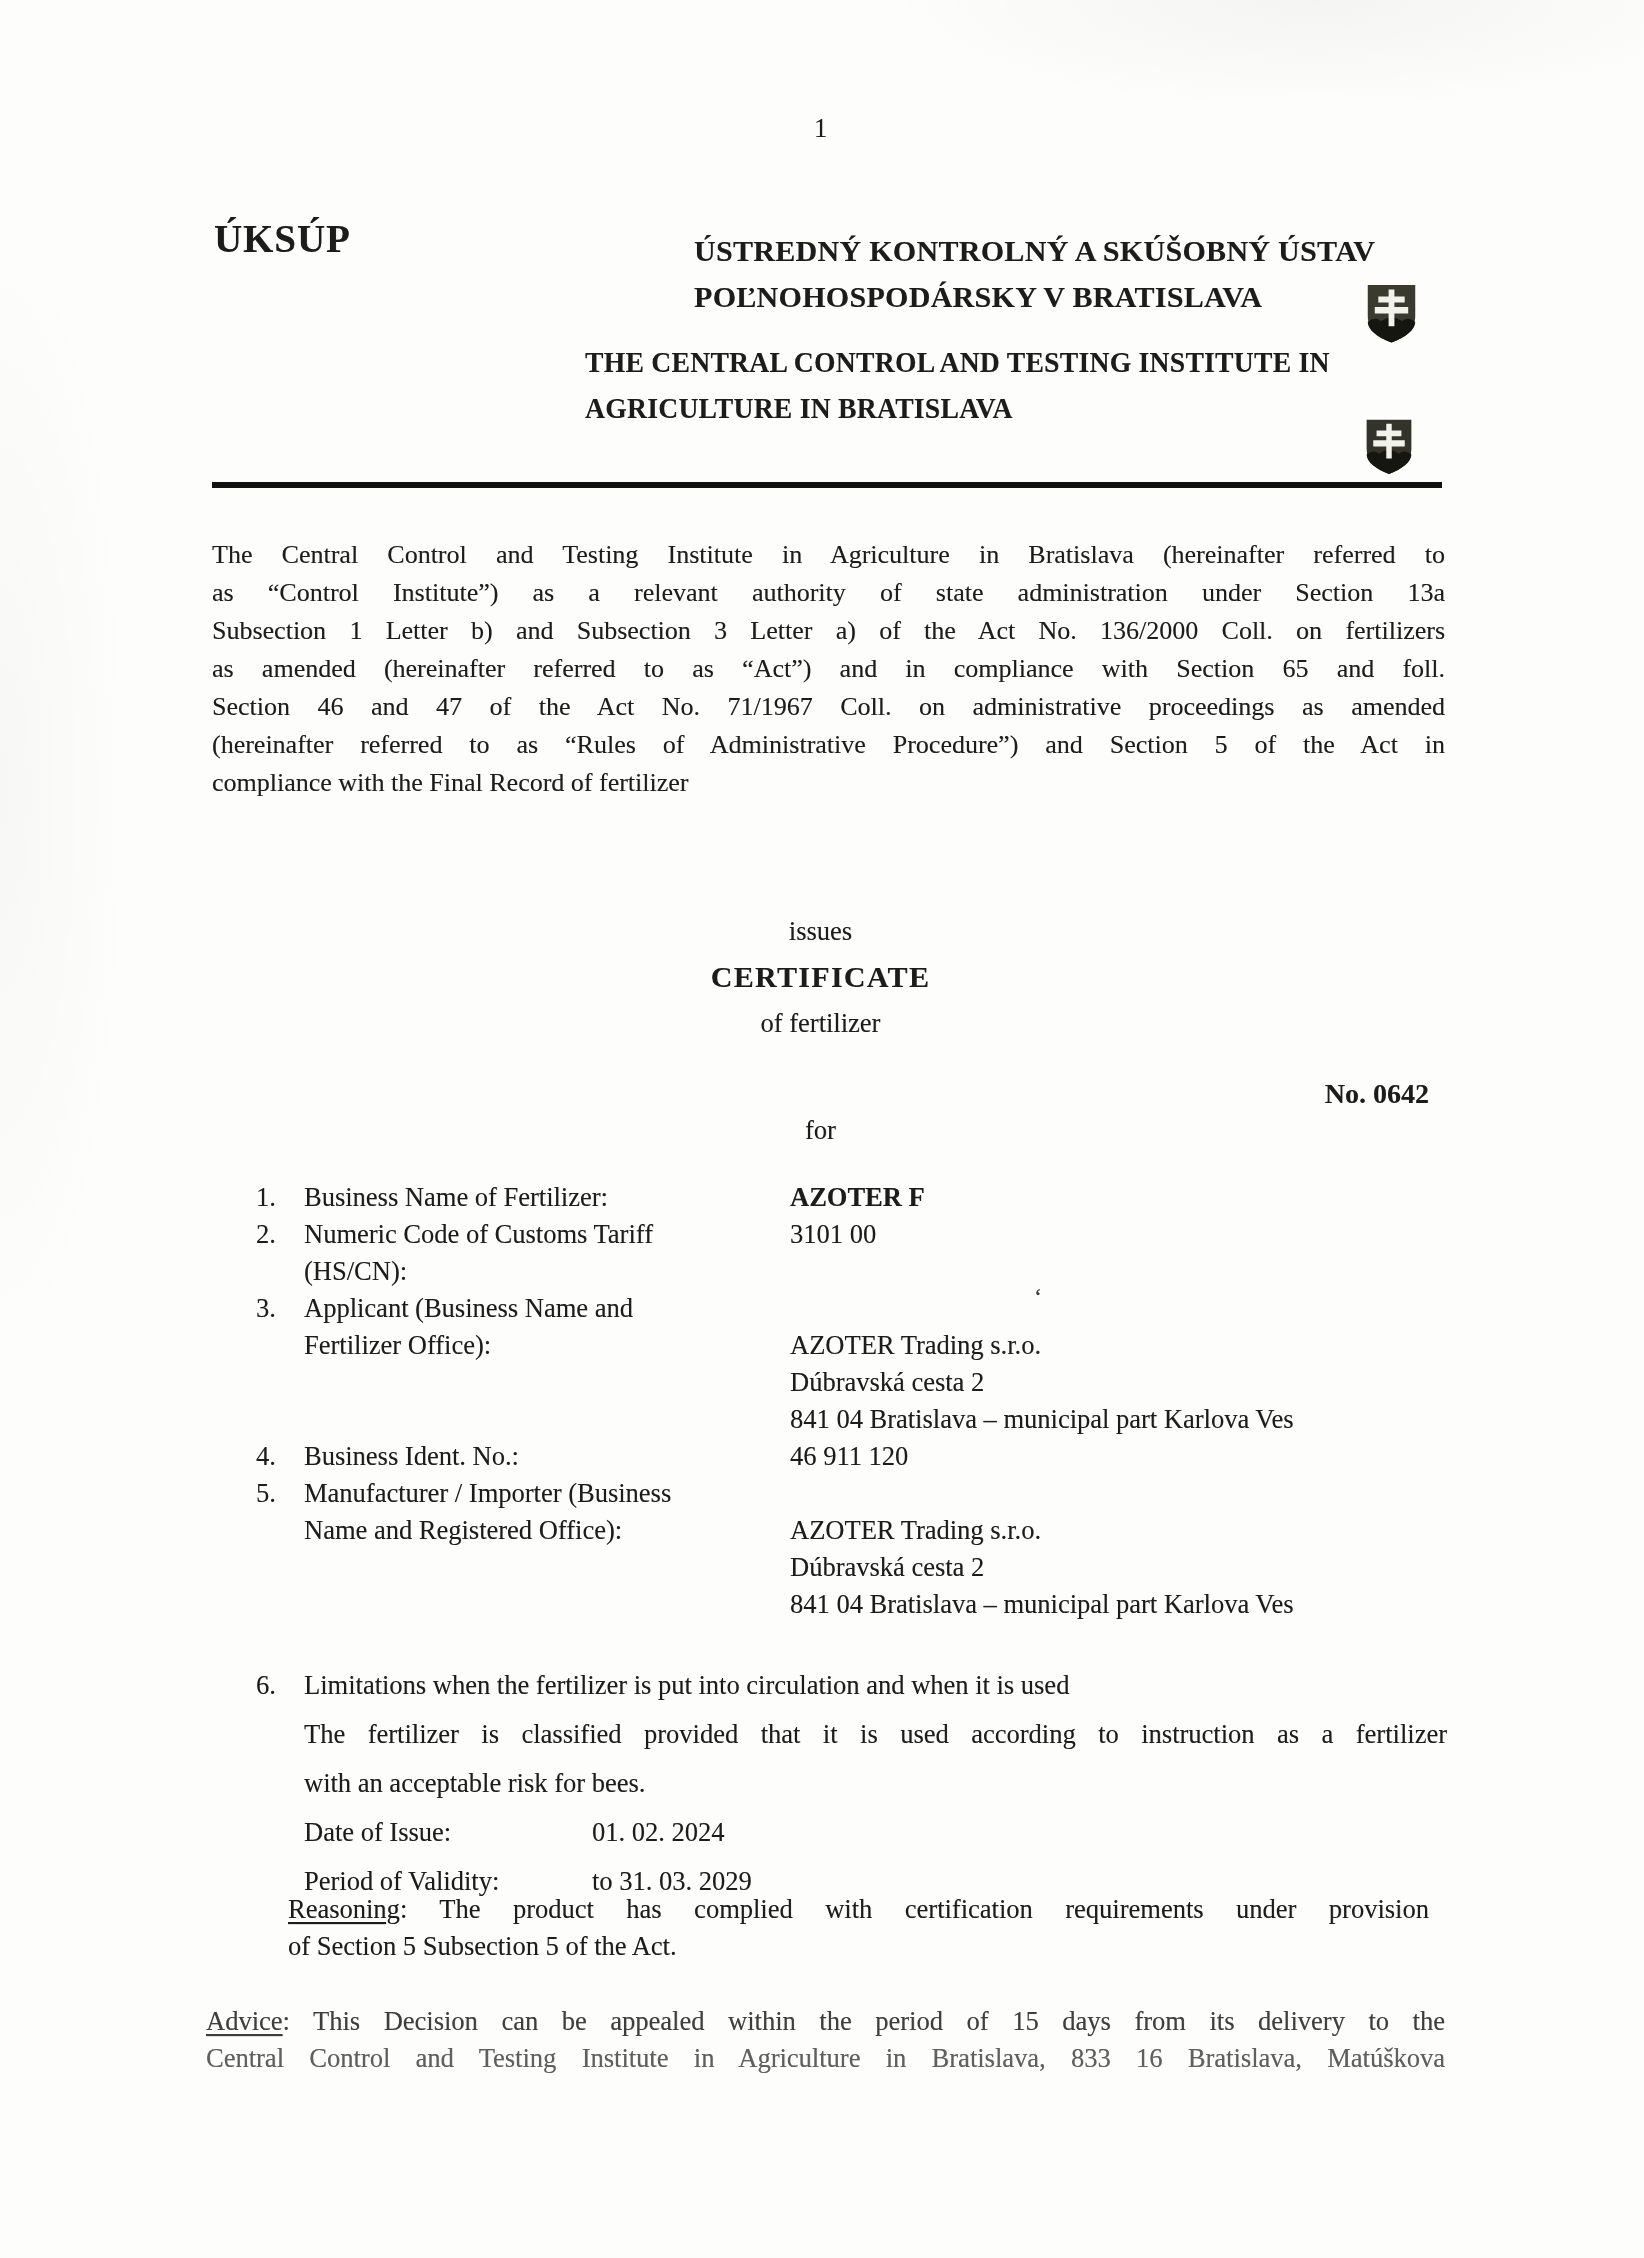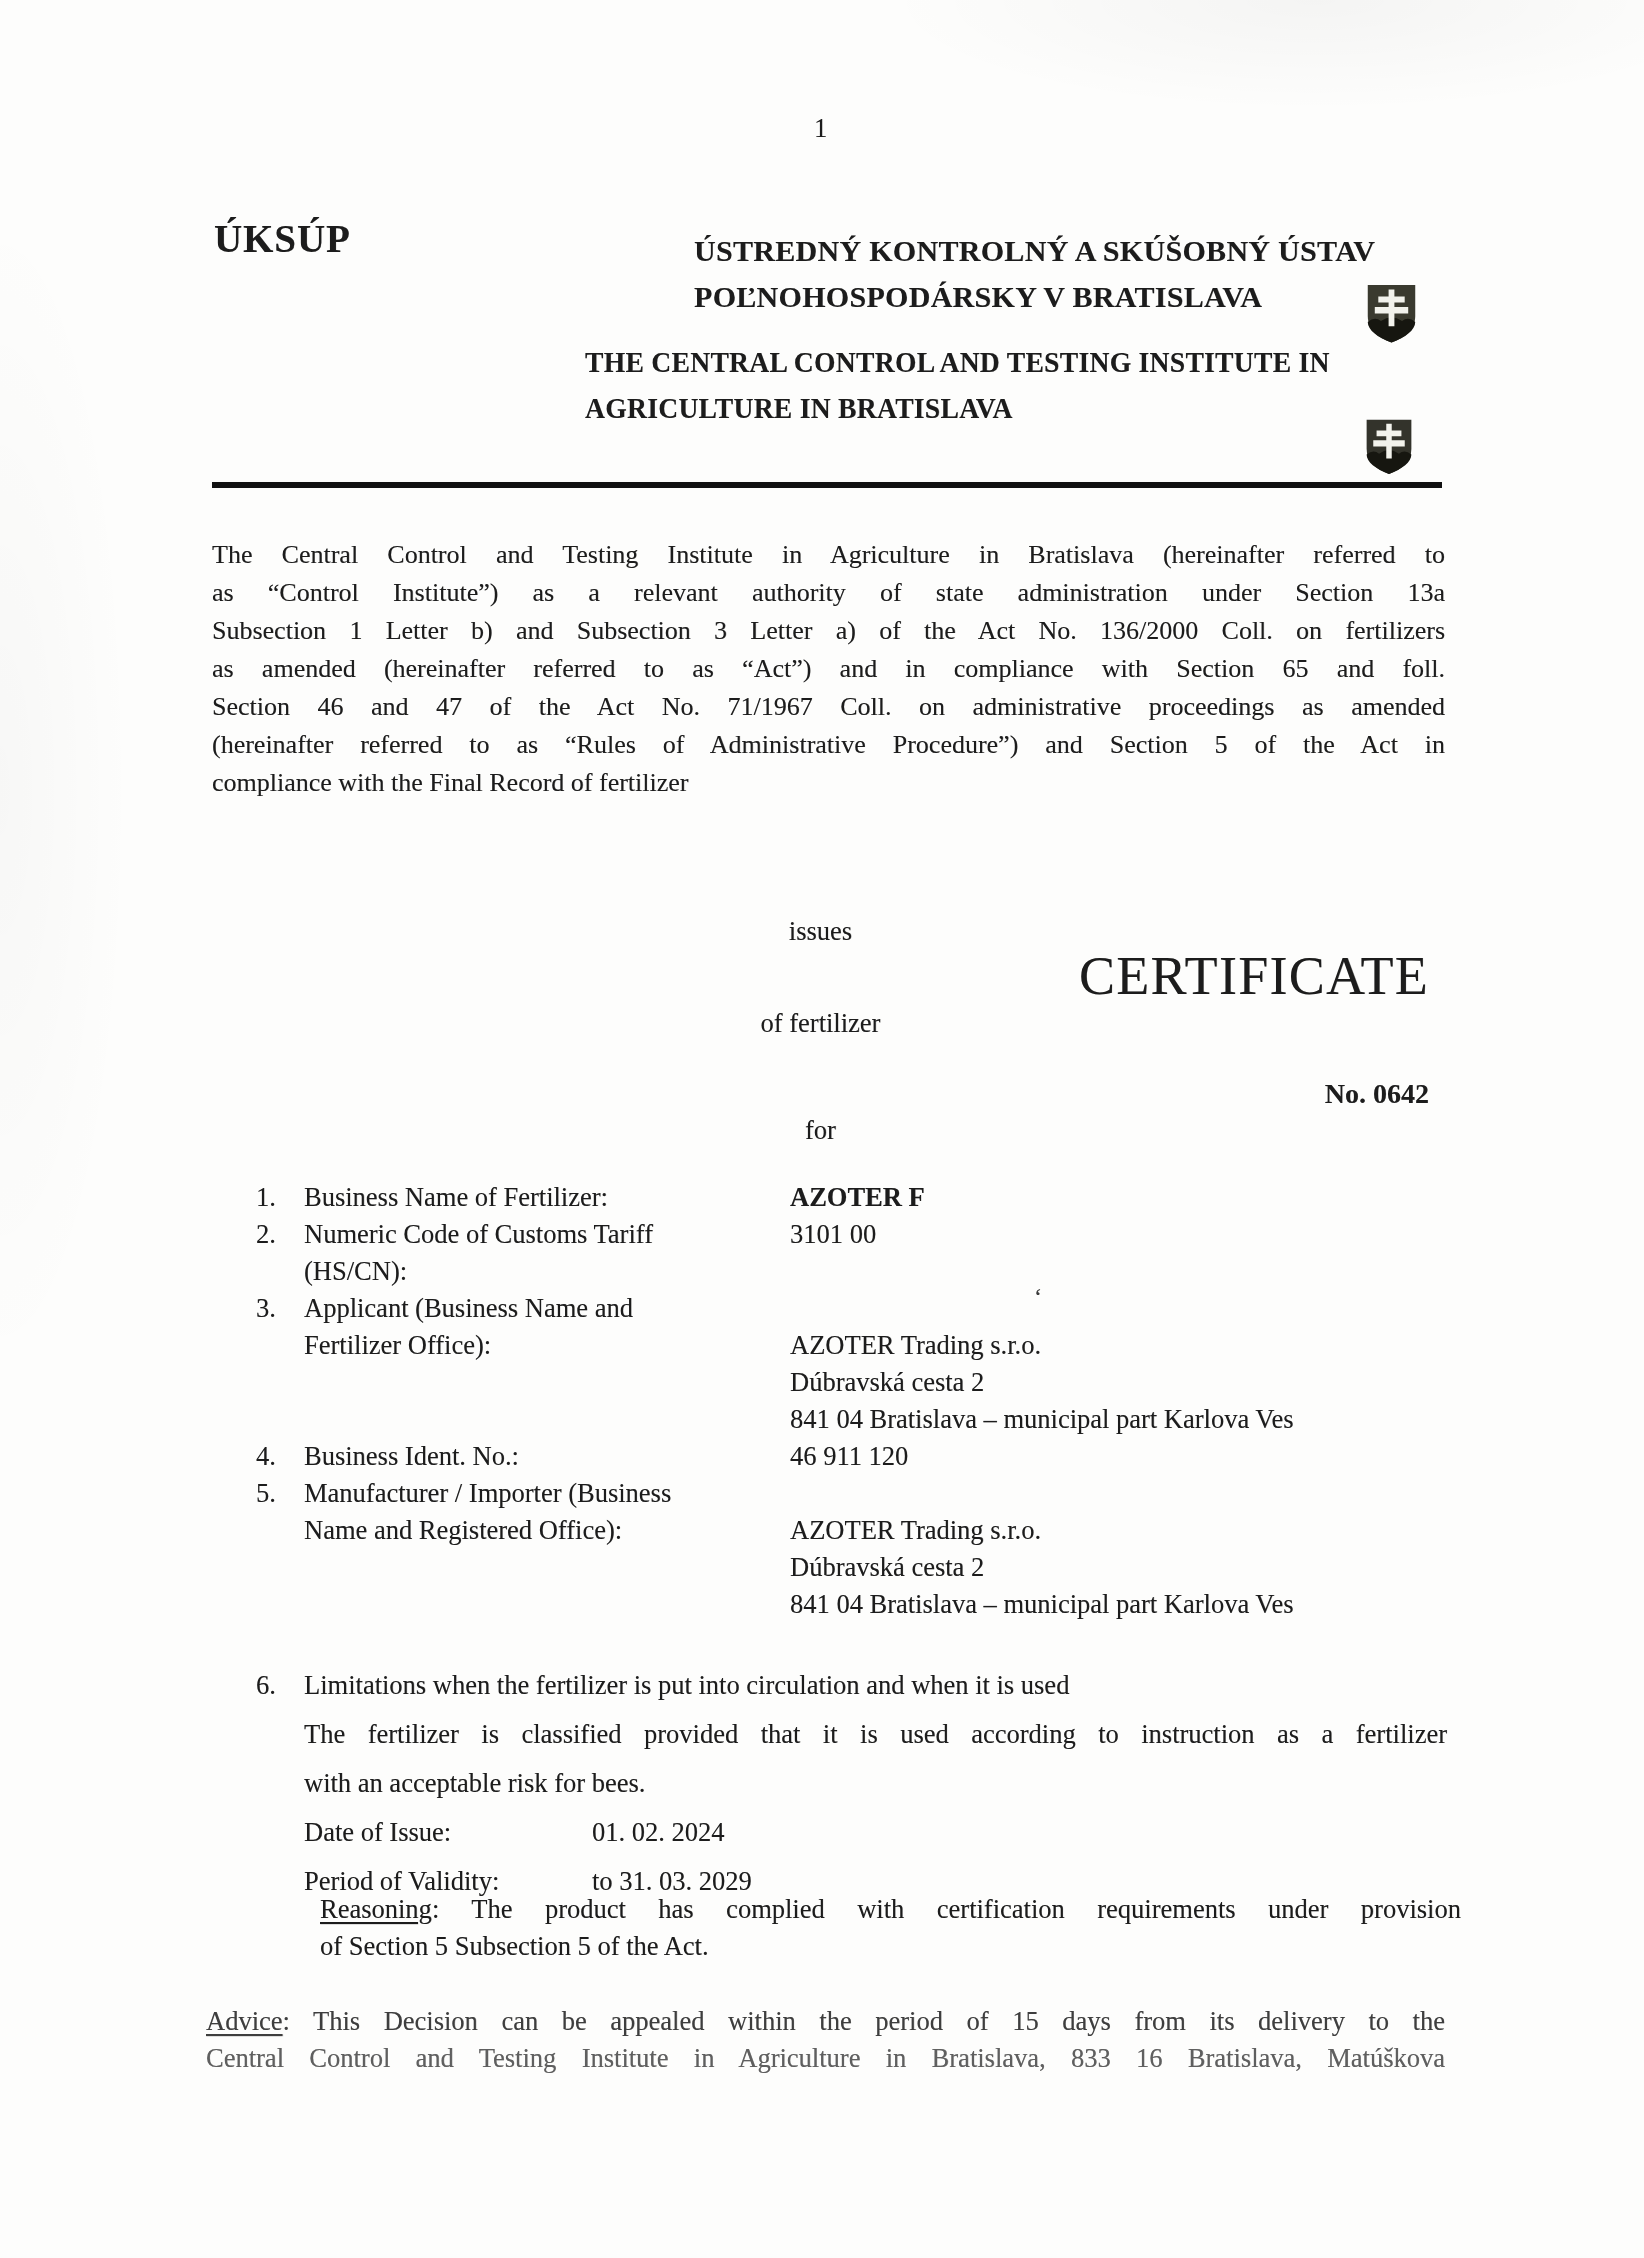--- a/index.html
+++ b/index.html
@@ -24,37 +24,37 @@
   .hdr { font-weight: bold; font-size: 30px; line-height: 46px; white-space: nowrap; letter-spacing: 0.3px; }
   .hdr-sk { top: 228px; left: 694px; }
   .hdr-en { top: 339px; left: 585px; transform: scaleX(0.92); transform-origin: left top; }
   .emblem1 { top: 283px; left: 1366px; }
   .emblem2 { top: 418px; left: 1364px; }
   .rule { top: 482px; left: 212px; width: 1230px; height: 6.2px; background: #111; }
   .intro { top: 536px; left: 212px; width: 1233px; font-size: 26px; line-height: 38px; }
   .jline { text-align: justify; text-align-last: justify; }
   .center-block { top: 914px; left: 212px; width: 1217px; text-align: center; }
   .c-issues { line-height: 35px; }
-  .c-title { line-height: 55px; font-size: 54px; font-weight: normal; letter-spacing: 1.3px; text-align: right; }
+  .c-title { line-height: 55px; font-size: 30px; font-weight: bold; letter-spacing: 1.3px; }
   .c-sub { line-height: 39px; }
   .c-spacer { height: 32px; }
   .c-no { line-height: 37px; font-size: 28px; font-weight: bold; text-align: right; }
   .c-for { line-height: 37px; }
   .list { top: 1179px; left: 256px; width: 1191px; line-height: 37px; }
   .row { display: flex; }
   .num { width: 48px; flex: none; }
   .lbl { width: 486px; flex: none; }
   .val { flex: 1; }
   .stray { top: 1284px; left: 1034px; font-size: 24px; color: #3a3a3a; }
   .item6 { top: 1667px; left: 256px; width: 1191px; line-height: 37px; }
   .i6t { flex: 1; }
   .ind { margin-left: 48px; width: 1143px; margin-top: 12px; }
   .row2 { display: flex; }
   .dlbl { width: 288px; flex: none; }
-  .reasoning { top: 1891px; left: 320px; width: 1141px; line-height: 37px; }
+  .reasoning { top: 1891px; left: 288px; width: 1141px; line-height: 37px; }
   .advice { top: 2003px; left: 206px; width: 1239px; line-height: 37px; }
   .adv1 { color: #3e3e3e; }
   .adv2 { color: #5f5f5f; }
   .u { text-decoration: underline; text-underline-offset: 4.4px; text-decoration-thickness: 1.8px; }
 </style>
 </head>
 <body>
 
 <div class="page">
 

